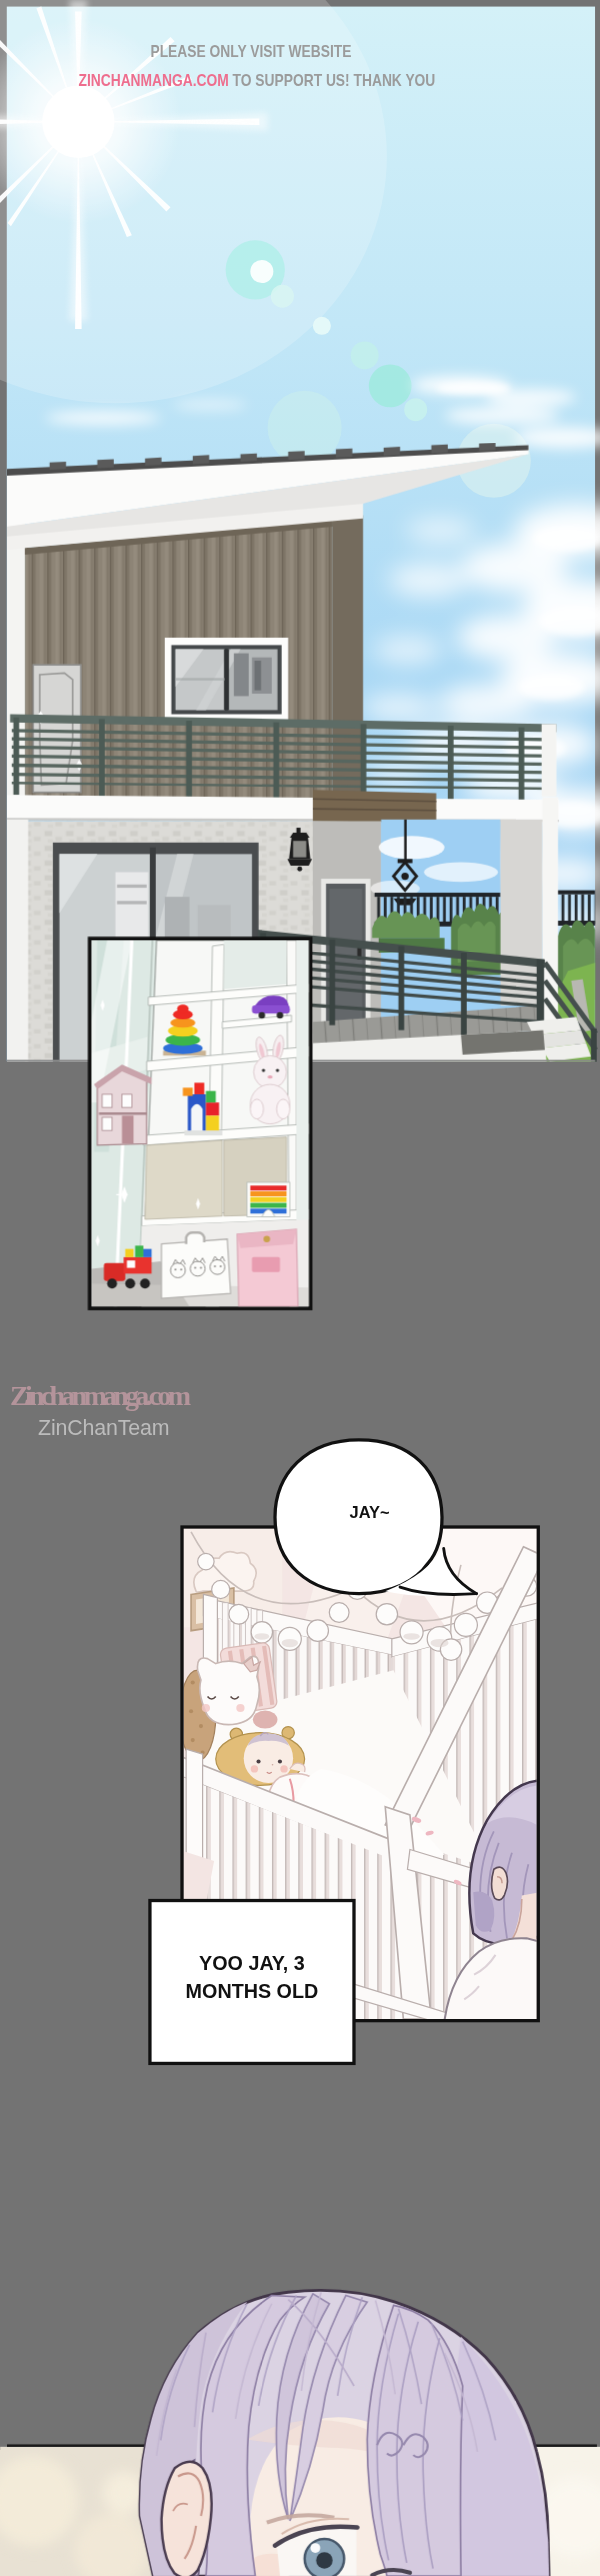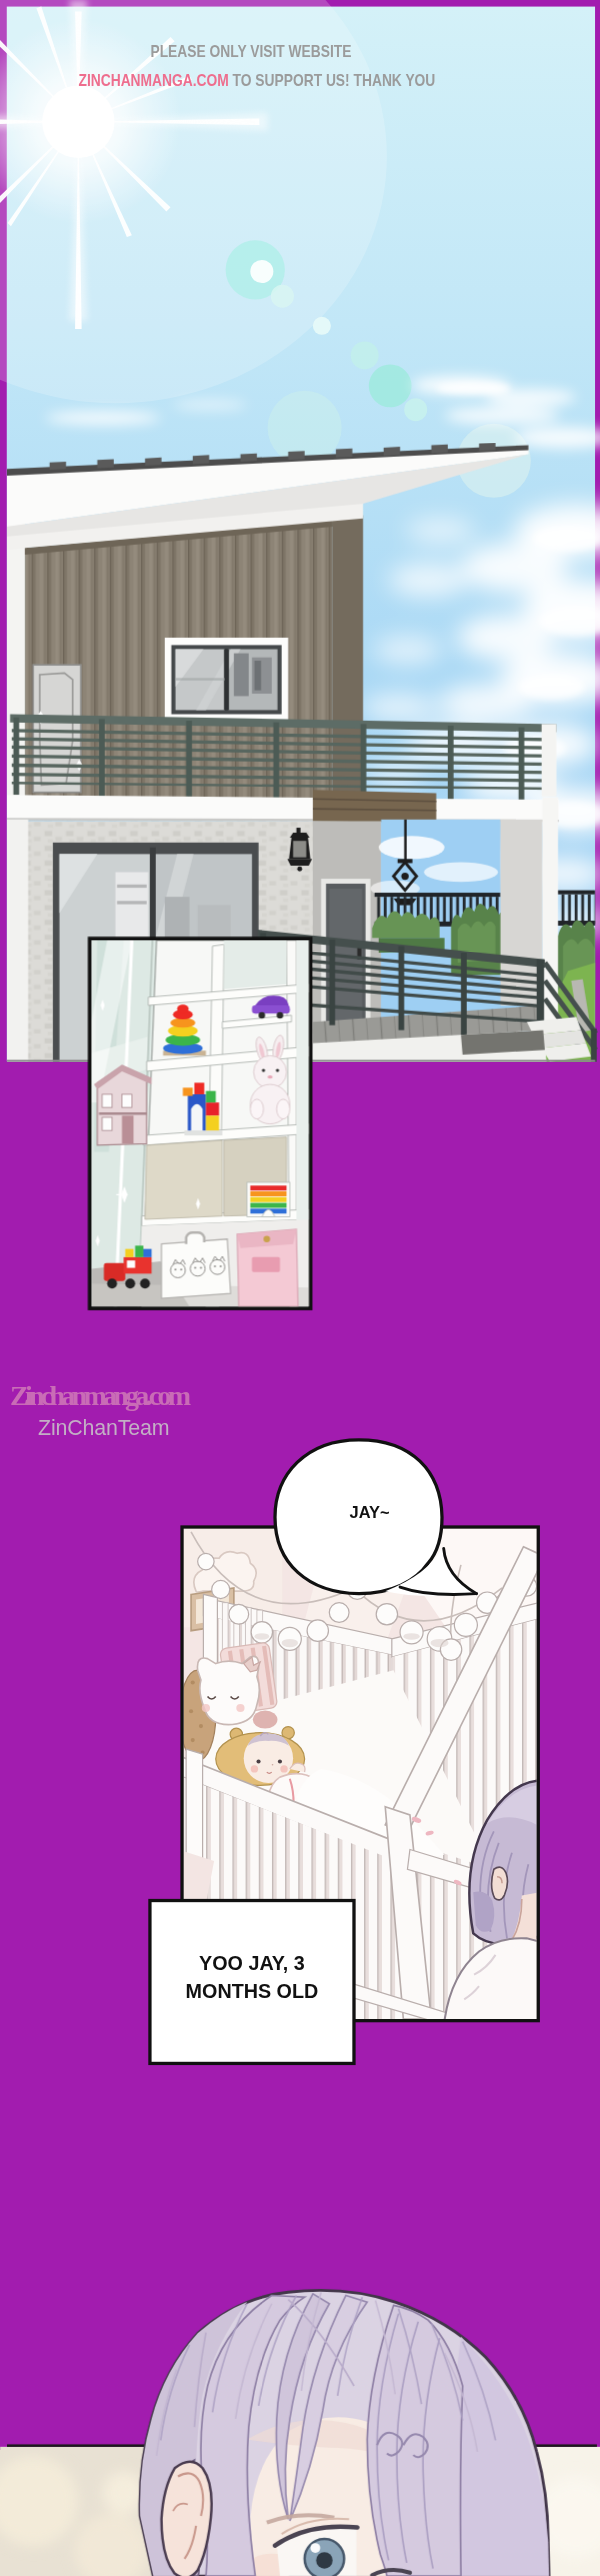--- a/index.html
+++ b/index.html
@@ -1,16 +1,16 @@
 <!DOCTYPE html>
 <html style="font-size:13px"><head>
 <meta charset="utf-8">
 <style>
 html,body{margin:0;padding:0;background:#ffffff;}
-#page{position:relative;width:601px;height:2576px;background:#a21caf;overflow:hidden;font-family:"Liberation Sans",sans-serif;}
+#page{position:relative;width:601px;height:2576px;background:#737373;overflow:hidden;font-family:"Liberation Sans",sans-serif;}
 svg{display:block;}
 </style>
 </head>
 <body>
 <div id="page">
 <svg width="601" height="2576" viewBox="0 0 730 3131">
 <defs>
 <linearGradient id="skyg" x1="0" y1="0" x2="0" y2="1">
 <stop offset="0" stop-color="#d4f1f8"></stop>
 <stop offset="0.3" stop-color="#c2e7f7"></stop>

